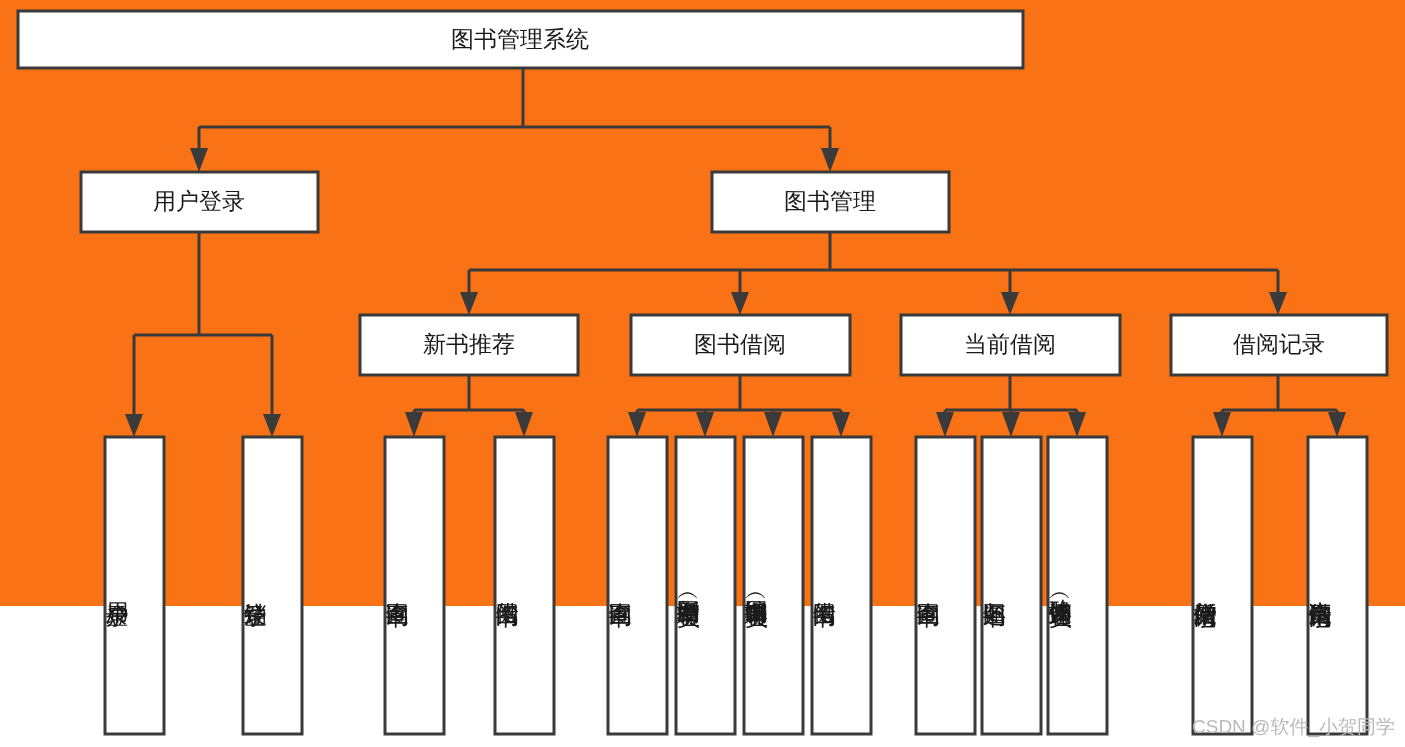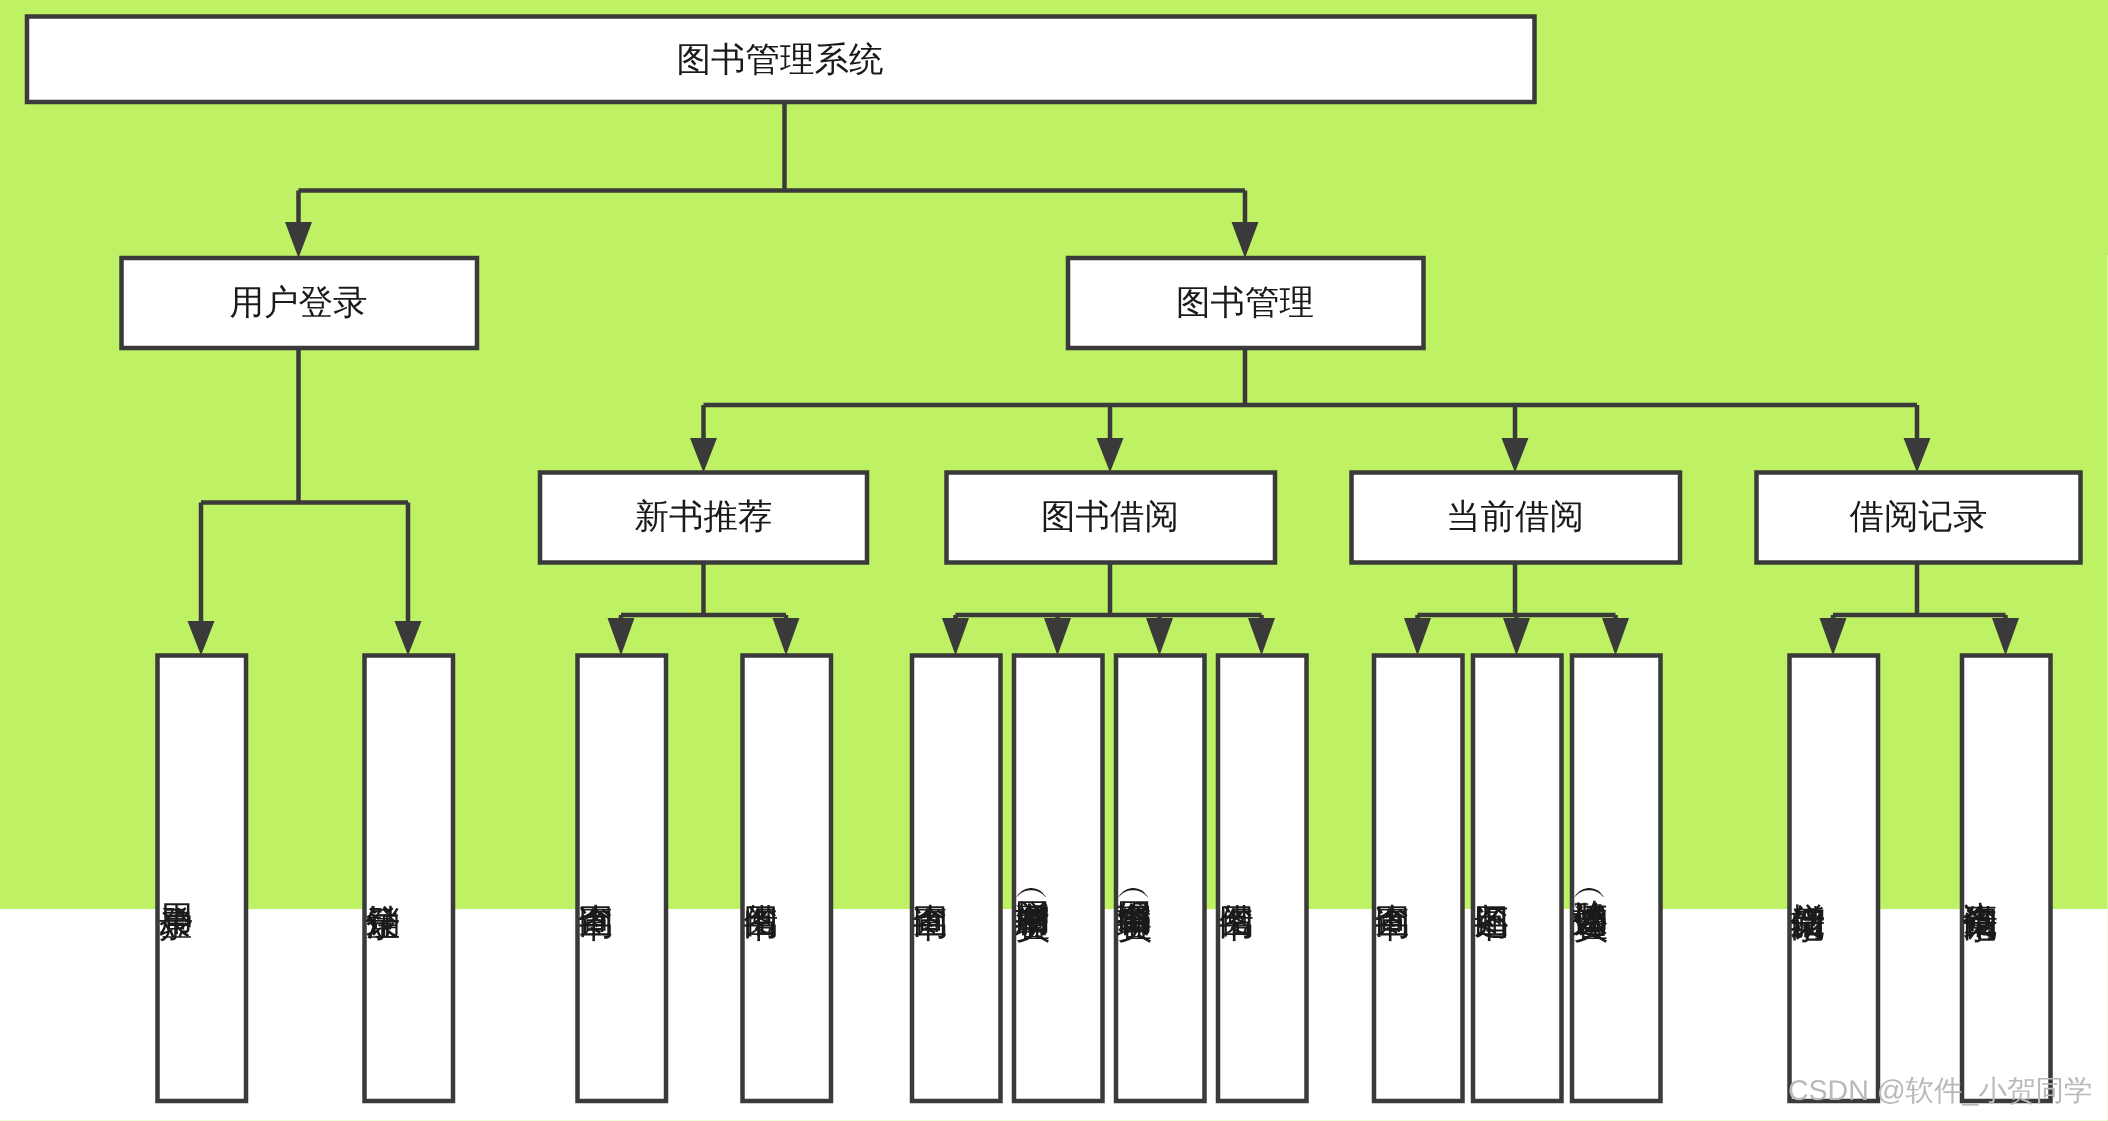--- a/index.html
+++ b/index.html
@@ -11,21 +11,21 @@
   body {
     width: 1405px;
     height: 747px;
     font-family: "Liberation Sans", "DejaVu Sans", sans-serif;
     overflow: hidden;
   }
   #diagram-root {
     position: relative;
     width: 1405px;
     height: 606px;
-    background: #bef264;
+    background: #f97316;
     text-align: center;
   }
   svg.diagram-canvas {
     display: block;
     width: 1405px;
     height: 747px;
   }
   .node-box {
     fill: #ffffff;
     stroke: #3a3a3a;

